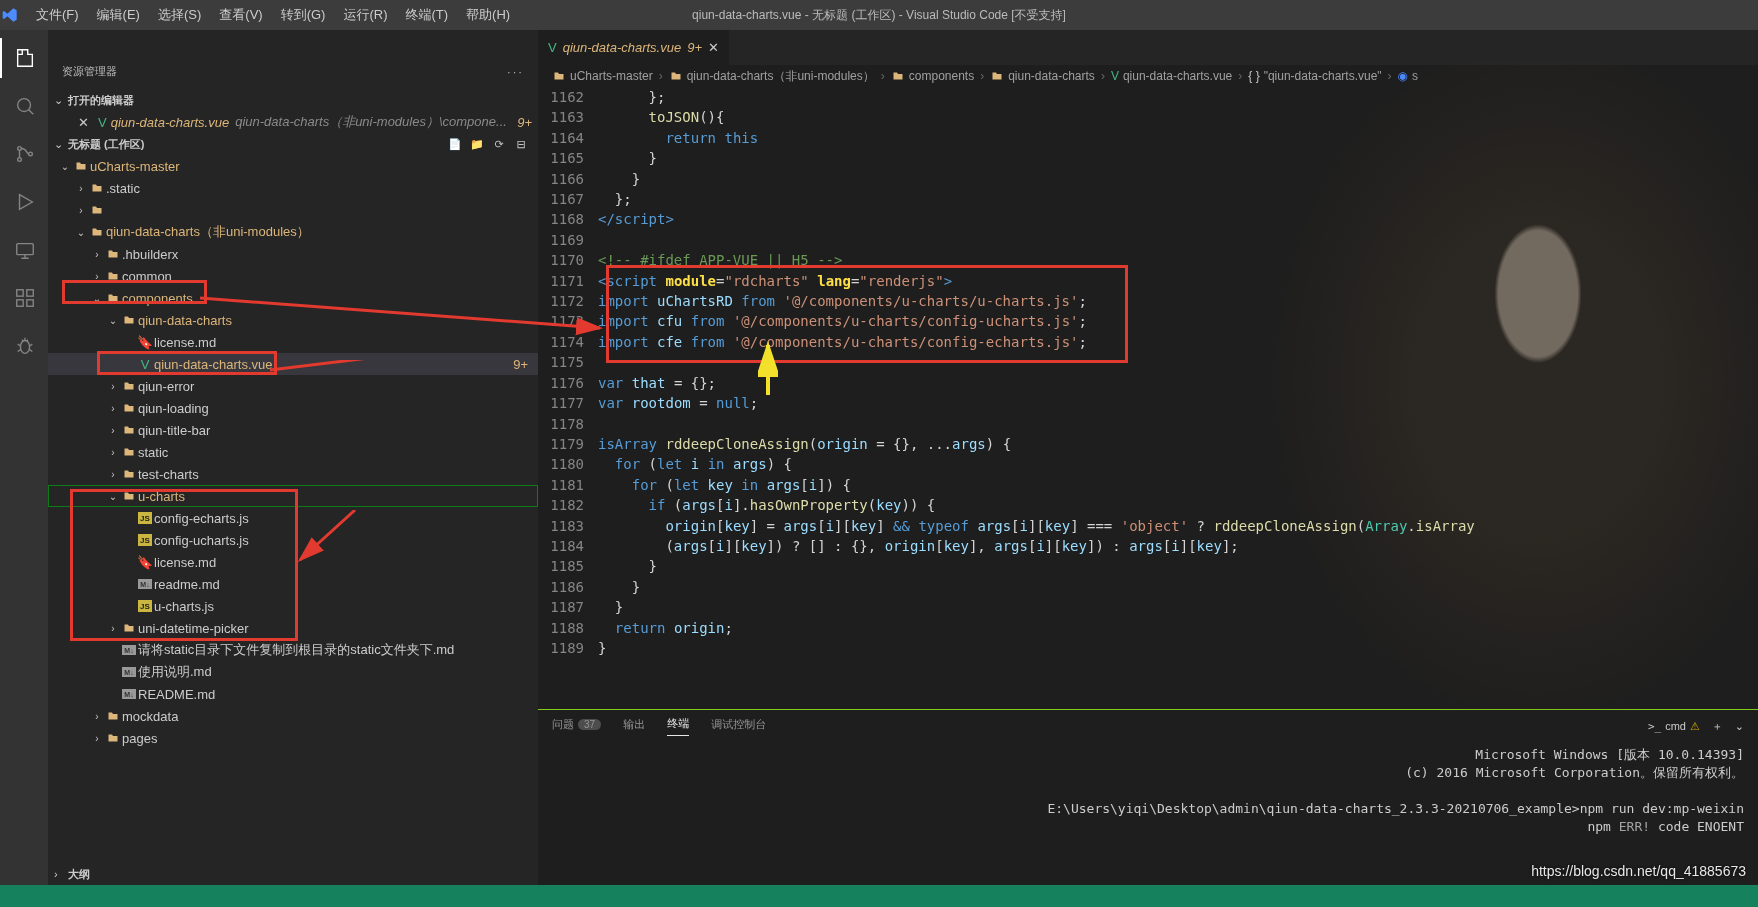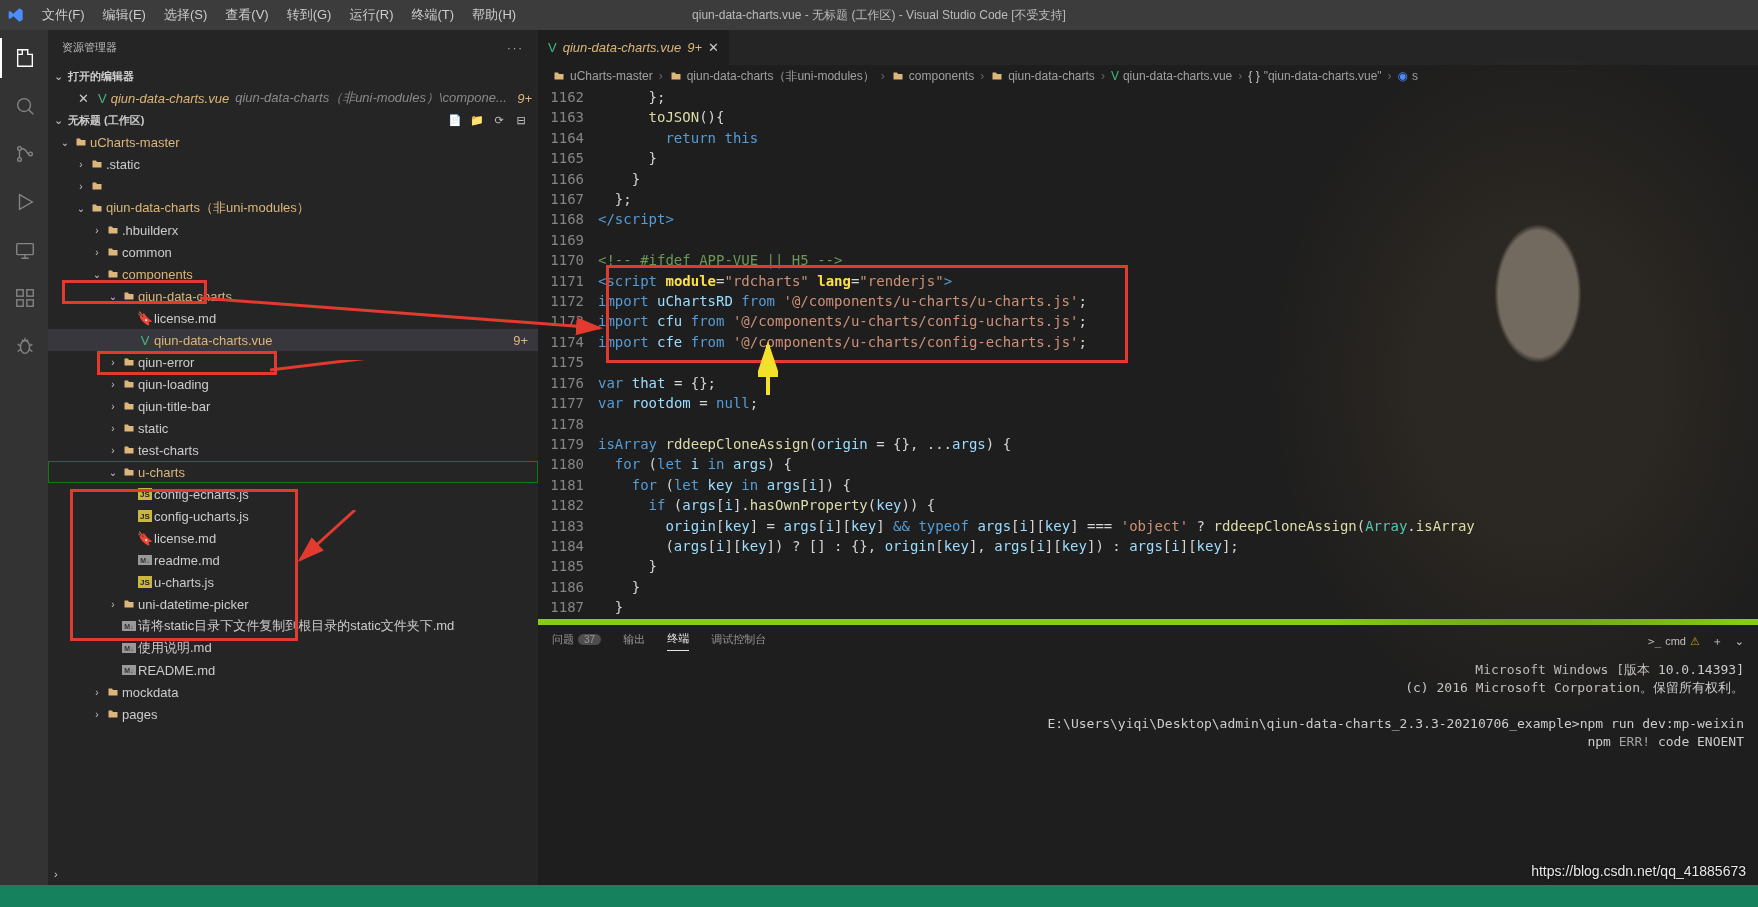--- a/index.html
+++ b/index.html
@@ -1,27 +1,27 @@
 <!DOCTYPE html>
 <html><head>
 <meta charset="utf-8">
 <style>
 * { margin:0; padding:0; box-sizing:border-box; }
 body { font-family:"Segoe UI","Microsoft YaHei",sans-serif; font-size:13px; background:#1e1e1e; color:#cccccc; overflow:hidden; width:1758px; height:907px; position:relative; }
-.title-bar { height:30px; background:#3c3c3c; display:flex; align-items:center; padding:0 8px; color:#cccccc; }
+.title-bar { height:30px; background:#3c3c3c; display:flex; align-items:center; padding:0 2px; color:#cccccc; }
 .title-bar .logo { width:16px; height:16px; margin-right:10px; color:#4d8cff; }
 .title-bar .menu { display:flex; gap:2px; }
 .title-bar .menu-item { padding:3px 8px; cursor:pointer; }
 .title-bar .wintitle { position:absolute; left:50%; transform:translateX(-50%); color:#bbbbbb; font-size:12px; }
 .main { display:flex; height:calc(100% - 30px - 22px); }
 .activity-bar { width:48px; background:#333333; display:flex; flex-direction:column; align-items:center; padding-top:8px; gap:8px; }
 .activity-bar .icon { width:48px; height:40px; display:flex; align-items:center; justify-content:center; color:#858585; font-size:22px; cursor:pointer; border-left:2px solid transparent; }
 .activity-bar .icon.active { color:#fff; border-left-color:#fff; }
 .sidebar { width:490px; background:#252526; display:flex; flex-direction:column; }
-.sidebar-header { height:35px; display:flex; align-items:center; padding:0 14px; color:#bbbbbb; font-size:11px; }
+.sidebar-header { height:35px; display:flex; align-items:center; padding:0 14px; color:#bbbbbb; font-size:11px;margin-top:24px; }
 .sidebar-header .title { flex:1; }
 .sidebar-header .dots { letter-spacing:2px; cursor:pointer; }
 .section-hdr { height:22px; display:flex; align-items:center; padding:0 6px; background:#252526; color:#cccccc; font-size:11px; cursor:pointer; }
 .section-hdr .chev { width:14px; display:inline-block; }
 .section-hdr .label { font-weight:bold; flex:1; }
 .section-hdr .action { width:22px; text-align:center; cursor:pointer; color:#c5c5c5; }
 .open-editors .item { display:flex; align-items:center; padding:1px 6px 1px 30px; height:22px; font-size:13px; font-style:italic; color:#dcb67a; }
 .open-editors .item .close { width:16px; color:#ccc; font-style:normal; }
 .open-editors .item .path { color:#8a8a8a; margin-left:6px; font-style:italic; white-space:nowrap; overflow:hidden; text-overflow:ellipsis; flex:1; }
 .open-editors .item .badge { color:#dcb67a; font-style:italic; margin-left:4px; }
@@ -53,21 +53,21 @@
 .code { flex:1; white-space:pre; color:#d4d4d4; position:relative; }
 .c-kw { color:#569cd6; }
 .c-tag { color:#569cd6; }
 .c-fn { color:#dcdcaa; }
 .c-str { color:#ce9178; }
 .c-var { color:#9cdcfe; }
 .c-com { color:#6a9955; }
 .c-this { color:#569cd6; }
 .c-custom { color:#4ec9b0; }
 .c-attr { color:#fde047;font-weight:bold; }
-.terminal-panel { height:266px; border-top:6px solid #84cc16; background:#1e1e1e; display:flex; flex-direction:column; }
+.terminal-panel { height:176px; border-top:1px solid #84cc16; background:#1e1e1e; display:flex; flex-direction:column; }
 .term-tabs { height:32px; display:flex; align-items:center; padding:0 14px; gap:22px; font-size:11px; color:#969696; }
 .term-tabs .tt { cursor:pointer; padding-bottom:4px; }
 .term-tabs .tt.active { color:#e7e7e7; border-bottom:1px solid #e7e7e7; }
 .term-tabs .count { background:#4d4d4d; border-radius:8px; padding:0 6px; font-size:10px; margin-left:4px; }
 .term-tabs .right { margin-left:auto; display:flex; align-items:center; gap:12px; color:#ccc; }
 .term-body { flex:1; font-family:Consolas,monospace; font-size:13px; color:#cccccc; padding:4px 14px; white-space:pre; line-height:18px;text-align:right; }
 .status-bar { height:22px; background:#16825d; position:absolute; bottom:0; left:0; right:0; display:flex; align-items:center; padding:0 10px; color:#fff; font-size:12px; justify-content:flex-end; }
 .watermark { position:absolute; right:12px; bottom:28px; color:#e8e8e8; font-size:14px; z-index:60; text-shadow:0 0 3px #000; }
 .bg-image { position:absolute; right:0; top:30px; width:720px; height:650px; opacity:0.4; z-index:1; overflow:hidden; }
 .bg-image .silh { position:absolute; right:-60px; top:-40px; width:560px; height:720px; background:radial-gradient(ellipse at 50% 38%,#efd9c2 0,#efd9c2 10%,transparent 11%),radial-gradient(ellipse at center,#403528 30%,transparent 70%); border-radius:50% 50% 40% 40%; }
@@ -386,20 +386,21 @@
           <span class="ico ico-folder">
             <svg width="14" height="12" viewBox="0 0 24 24" fill="currentColor">
               <path d="M3 5h7l2 3h9v11H3z"></path>
             </svg>
           </span>
           <span class="name">pages</span>
         </div>
       </div>
     <div class="section-hdr">
       <span class="chev">›</span>
+        <span class="label">大纲</span>
     </div>
   </div>
 
   <div class="editor-pane">
     <div class="bg-image">
         <div class="silh"></div>
       </div>
     <div class="tabs">
       <div class="tab">
         <span style="color:#42b883;font-style:normal">V</span>

